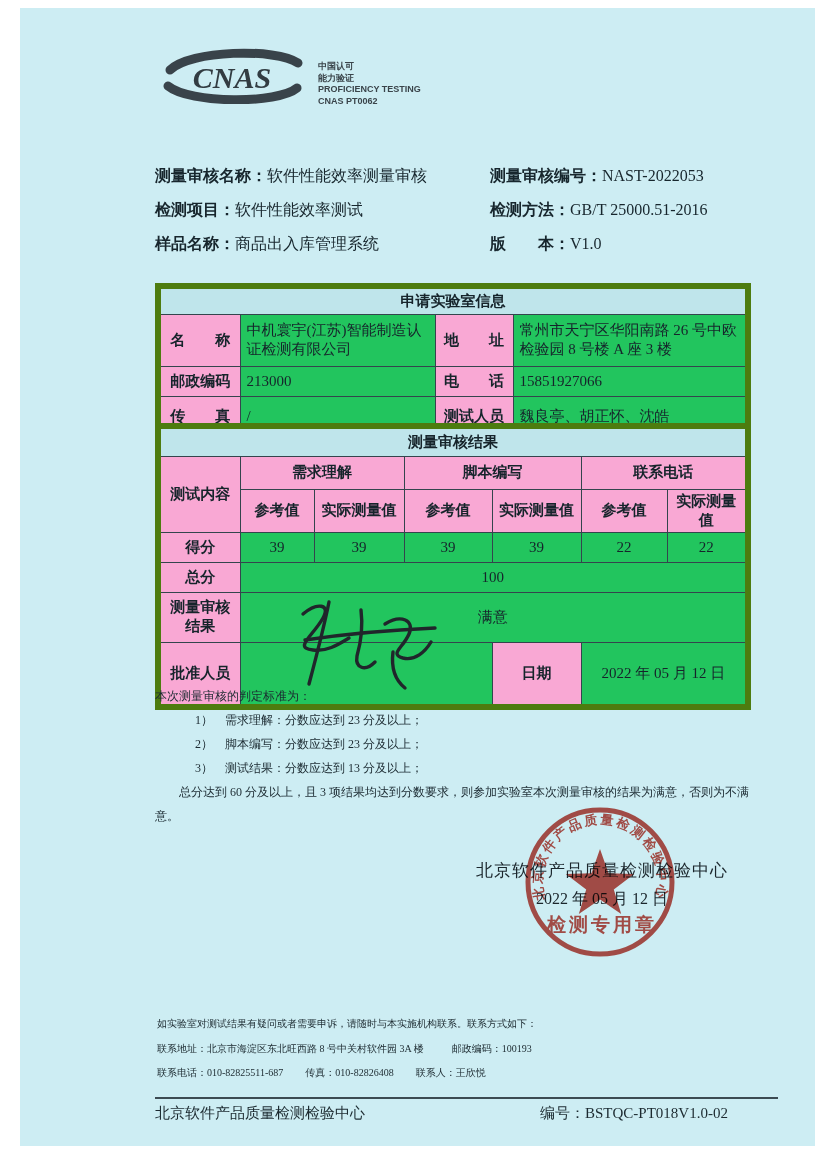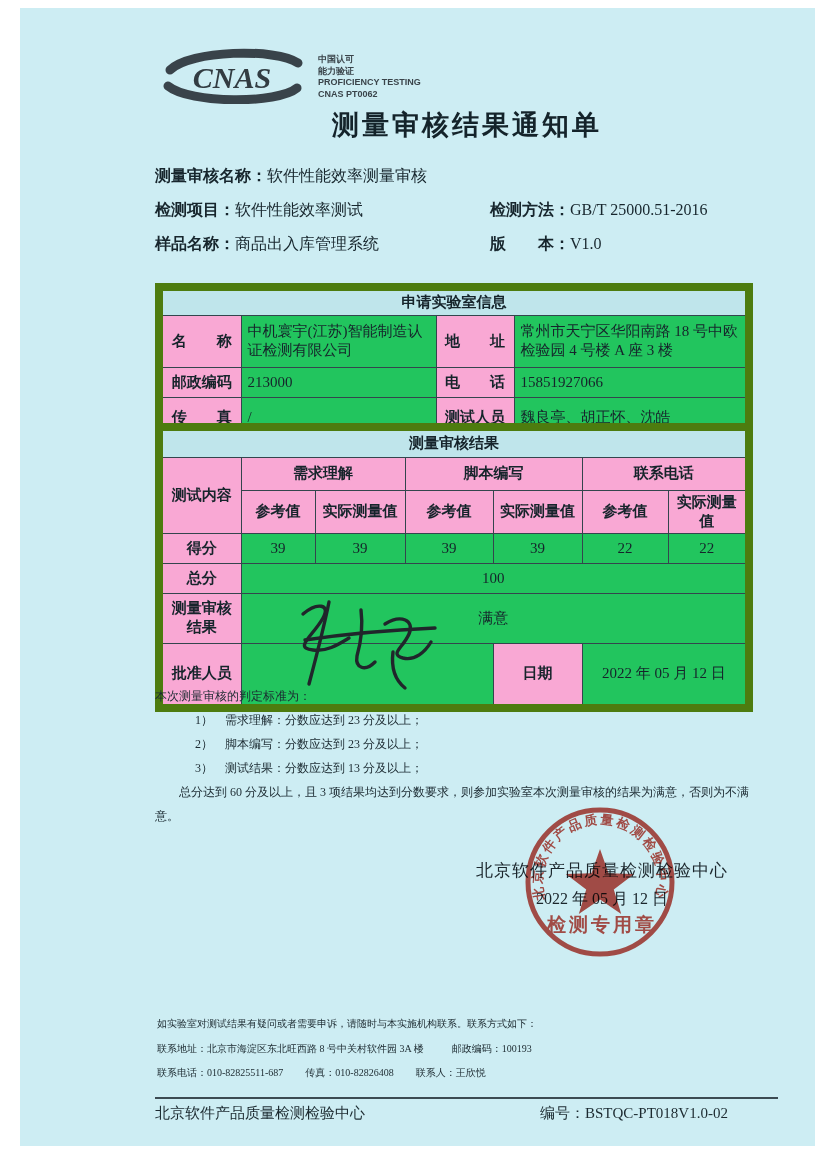--- a/index.html
+++ b/index.html
@@ -4,39 +4,39 @@
 <style>
   * { margin:0; padding:0; box-sizing:border-box; }
   html,body { width:815px; height:1153px; background:#ffffff; overflow:hidden;
               font-family:"Liberation Serif", serif; }
   .page { position:absolute; left:20px; top:8px; width:795px; height:1138px;
           background:#cdedf3; }
   .abs { position:absolute; }
 
   
   .logo-wrap { left:138px; top:40px; width:320px; height:60px; }
-  .logo-text { position:absolute; left:160px; top:6px; font-family:"Liberation Sans",sans-serif;
+  .logo-text { position:absolute; left:160px; top:13px; font-family:"Liberation Sans",sans-serif;
                font-size:9px; font-weight:bold; color:#3a444a; line-height:11.5px; }
 
   
   .title { left:135px; top:99px; width:624px; text-align:center;
            font-family:"Liberation Sans",sans-serif; font-weight:bold;
            font-size:27px; letter-spacing:3px; color:#14232a; }
 
   
   .fieldrow { left:135px; width:624px; height:24px; font-size:16px; color:#17262d; }
   .fr1 { top:158px; } .fr2 { top:192px; } .fr3 { top:226px; }
   .flabel { font-family:"Liberation Sans",sans-serif; font-weight:bold; }
   .fval { font-family:Liberation Serif, serif; }
   .fright { position:absolute; left:335px; top:0; }
 
   
   .doc-table { position:absolute; left:135px; top:275px; width:590px;
                border-collapse:collapse; table-layout:fixed;
-               border:8px solid #4d7c0f; }
+               border:6px solid #4d7c0f; }
   .doc-table.results { top:415px; }
   .doc-table td { border:1px solid #34454d; font-size:15px; color:#16242b;
                   vertical-align:middle; padding:2px 6px; overflow:hidden; }
   .hd  { background:#bfe5eb; font-weight:bold; text-align:center;
          font-family:"Liberation Sans",sans-serif; }
   .lbl { background:#f9a8d4; font-weight:bold; text-align:center;
          font-family:"Liberation Sans",sans-serif; }
   .val { background:#22c55e; font-family:"Liberation Serif",serif; }
   .num { text-align:center; }
   .wrap4 { display:inline-block; width:64px; }
@@ -82,24 +82,24 @@
       <text x="74" y="40" text-anchor="middle" font-size="30" font-weight="bold" font-style="italic" font-family="Liberation Serif, serif" fill="#323c42">CNAS</text>
     </svg>
     <div class="logo-text">
       <div>中国认可</div>
       <div>能力验证</div>
       <div>PROFICIENCY TESTING</div>
       <div>CNAS PT0062</div>
     </div>
   </div>
 
-  <div class="abs title">测量审核结果通知单</div>
 
   <div class="abs fieldrow fr1">
     <span class="flabel">测量审核名称：</span><span class="fval">软件性能效率测量审核</span>
+    <span class="fright"><span class="flabel">测量审核编号：</span><span class="fval">NAST-2022053</span></span>
   </div>
   <div class="abs fieldrow fr2">
     <span class="flabel">检测项目：</span><span class="fval">软件性能效率测试</span>
     <span class="fright"><span class="flabel">检测方法：</span><span class="fval">GB/T 25000.51-2016</span></span>
   </div>
   <div class="abs fieldrow fr3">
     <span class="flabel">样品名称：</span><span class="fval">商品出入库管理系统</span>
     <span class="fright"><span class="flabel">版　　本：</span><span class="fval">V1.0</span></span>
   </div>
 
@@ -111,21 +111,21 @@
         <col style="width:235px">
       </colgroup>
     <tbody>
         <tr style="height:28px">
       <td colspan="4" class="hd">申请实验室信息</td>
     </tr>
     <tr style="height:52px">
       <td class="lbl">名　　称</td>
       <td class="val">中机寰宇(江苏)智能制造认证检测有限公司</td>
       <td class="lbl">地　　址</td>
-      <td class="val">常州市天宁区华阳南路 18 号中欧检验园 4 号楼 A 座 3 楼</td>
+      <td class="val">常州市天宁区华阳南路 26 号中欧检验园 8 号楼 A 座 3 楼</td>
     </tr>
     <tr style="height:30px">
       <td class="lbl">邮政编码</td>
       <td class="val">213000</td>
       <td class="lbl">电　　话</td>
       <td class="val">15851927066</td>
     </tr>
     <tr style="height:44px">
       <td class="lbl">传　　真</td>
       <td class="val">/</td>

